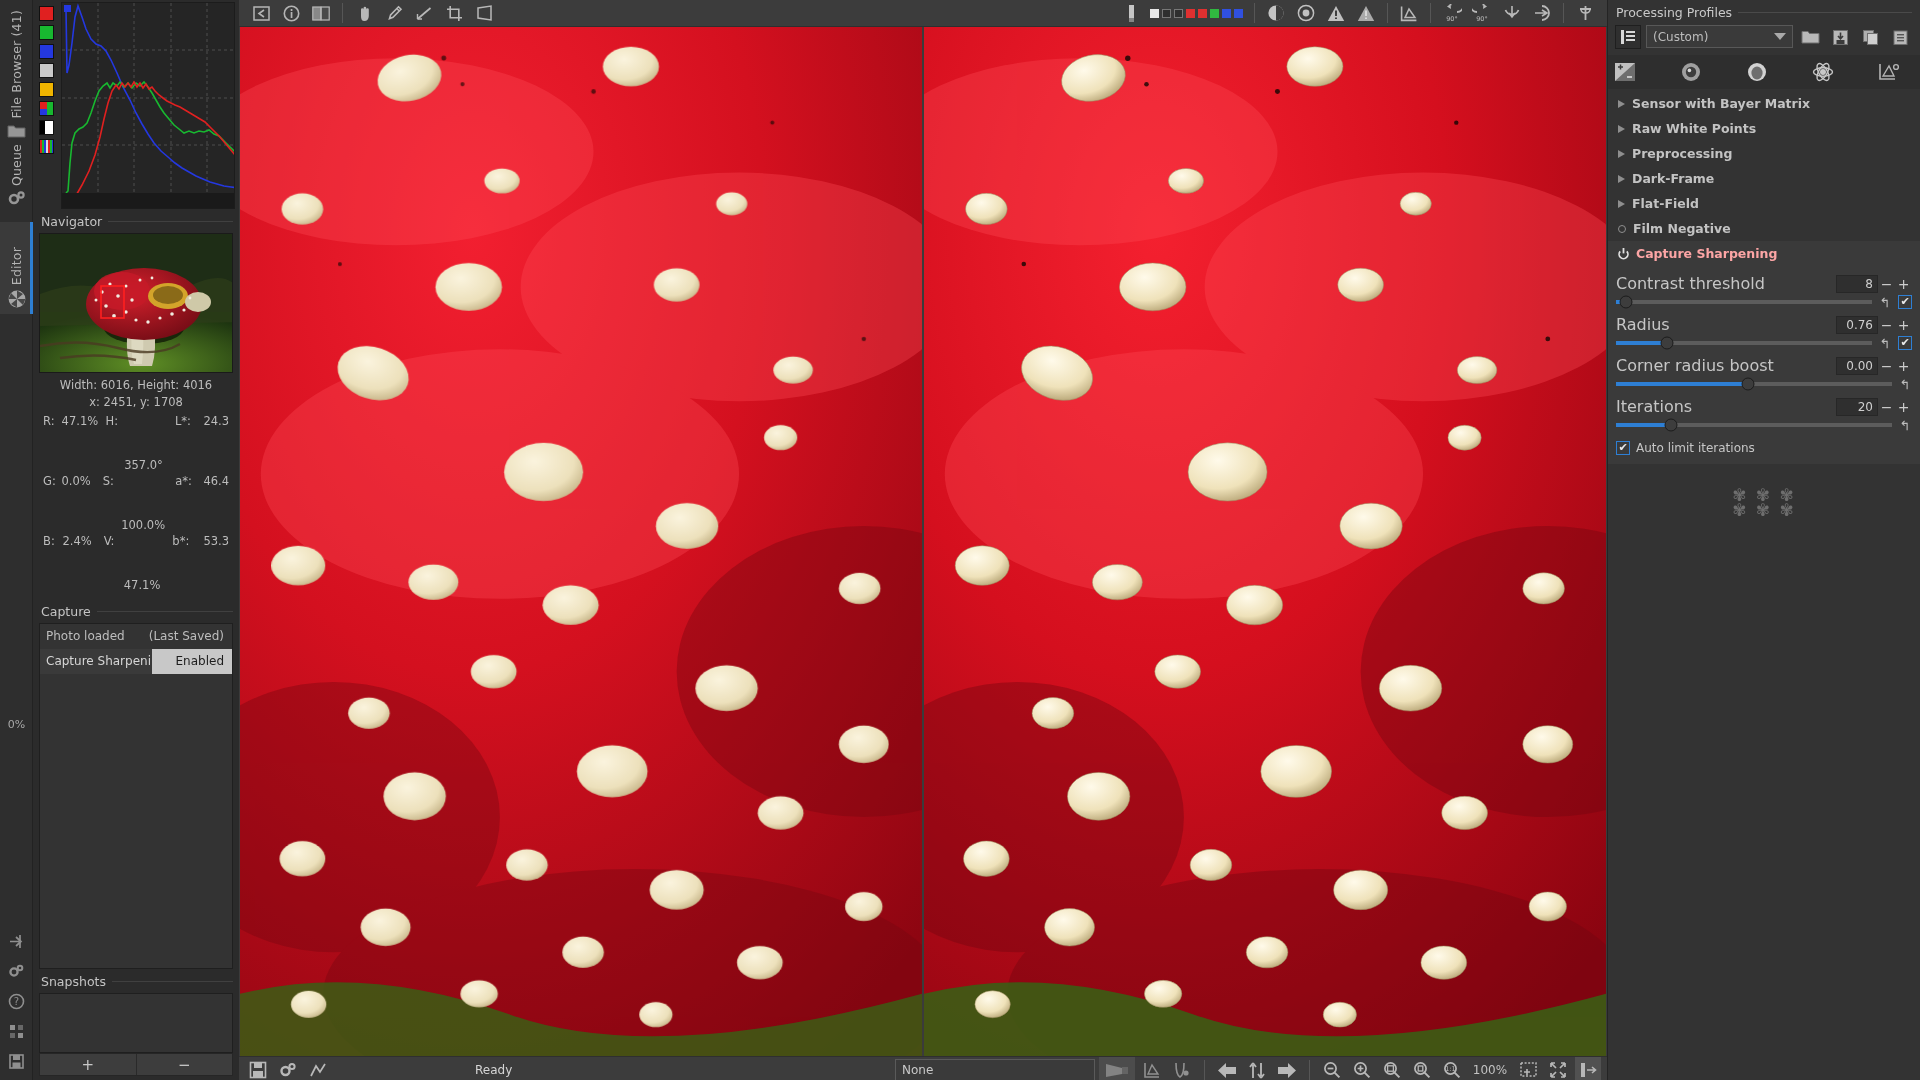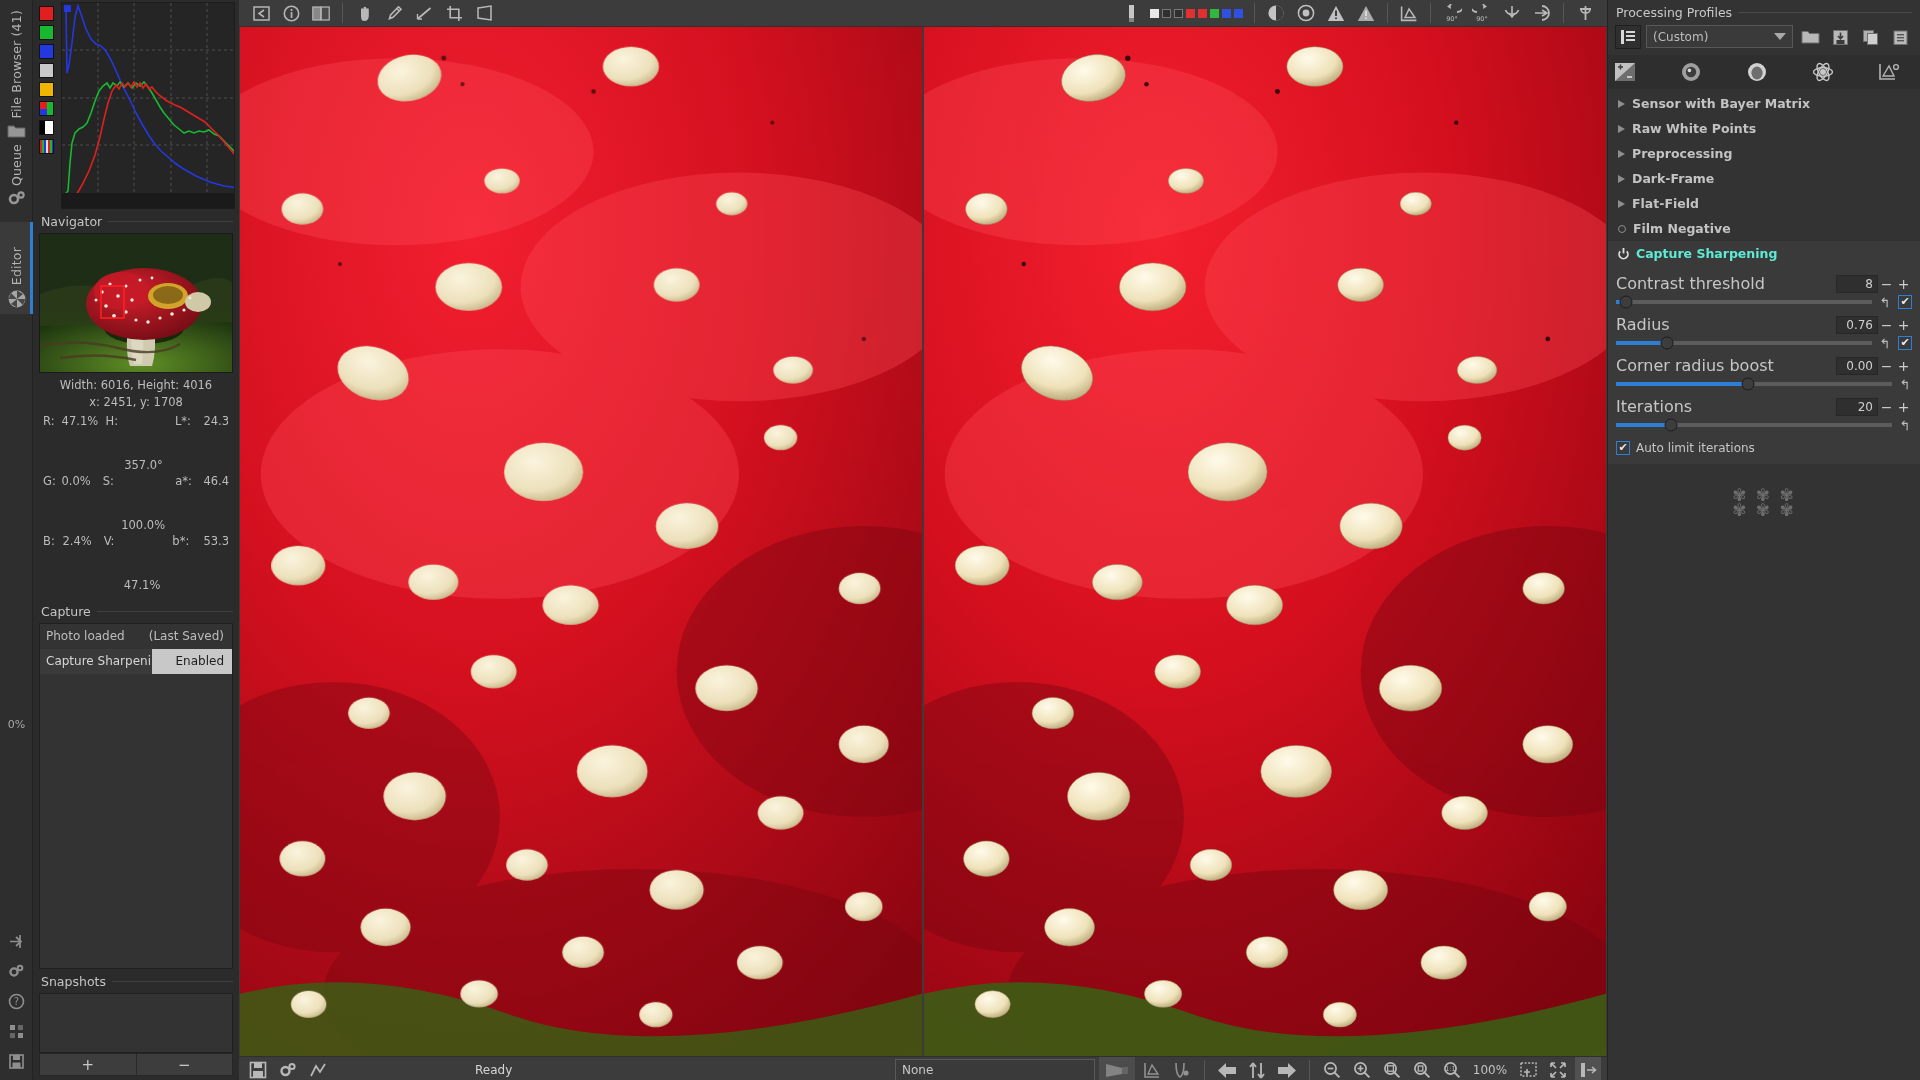--- a/index.html
+++ b/index.html
@@ -174,21 +174,21 @@
   .tooltabs { display: flex; background: #2e2e2e; height: 34px; align-items: stretch; padding: 0 6px; gap: 44px; }
   .ttab { width: 36px; display: flex; align-items: center; justify-content: center; position: relative; }
   .ttab.active { background: #4a4a4a; }
   .ttab.active::after { content: ""; position: absolute; bottom: 0; left: 3px; right: 3px; height: 3px; background: #2e7fd4; }
 
   .toollist { padding: 2px 0 0; }
   .toolrow {
     height: 25px; display: flex; align-items: center; gap: 7px;
     padding-left: 10px; font-size: 12.5px; font-weight: bold; color: #c3c3c3;
   }
-  .toolrow.act { color: #5eead4; background: #3a3a3a; }
+  .toolrow.act { color: #fca5a5; background: #3a3a3a; }
   .tri { width: 0; height: 0; border-left: 7px solid #8e8e8e; border-top: 4.5px solid transparent; border-bottom: 4.5px solid transparent; }
   .circ { width: 8px; height: 8px; border: 1.4px solid #8e8e8e; border-radius: 50%; }
 
   .tpanel { background: #3a3a3a; padding: 5px 8px 7px; }
   .slider-block { padding: 3px 0 1px; }
   .sl-top { display: flex; align-items: center; height: 19px; }
   .sl-label { font-size: 16px; color: #c6c6c6; flex: 1; }
   .sl-val {
     background: #2f2f2f; border: 1px solid #272727; height: 18px; min-width: 42px;
     font-size: 12px; color: #cfcfcf; text-align: right; padding: 0 4px; line-height: 17px;

